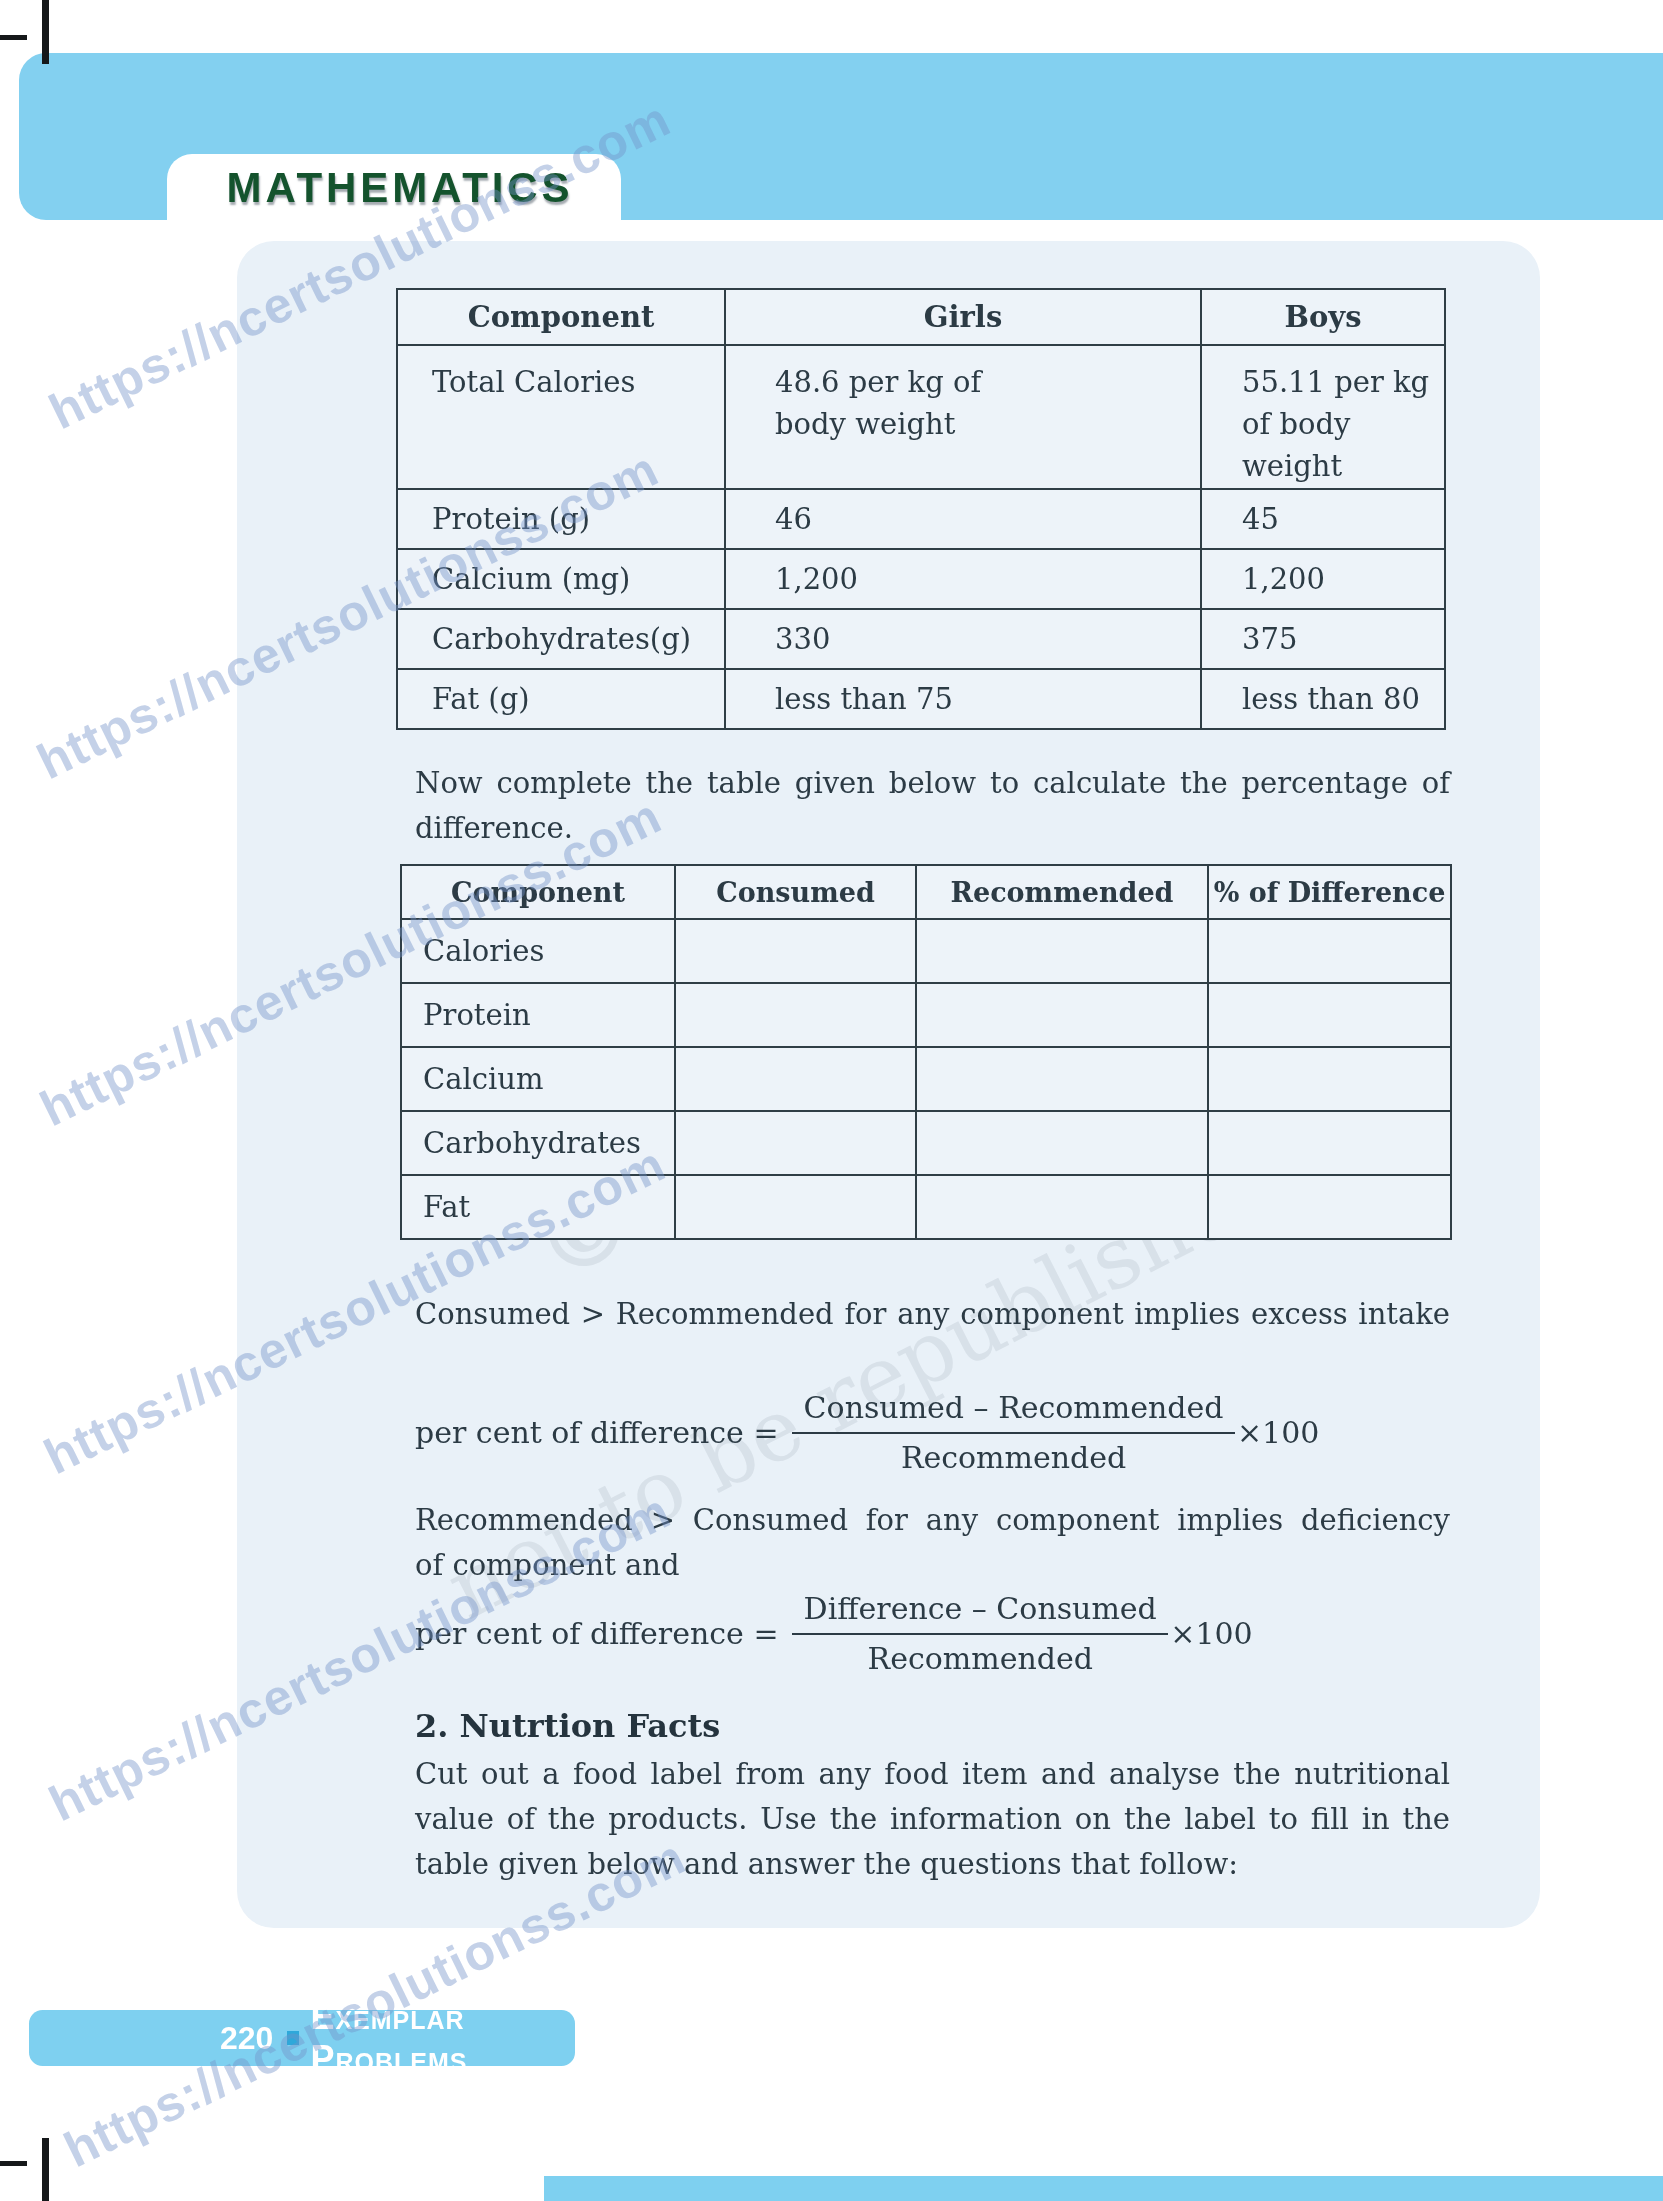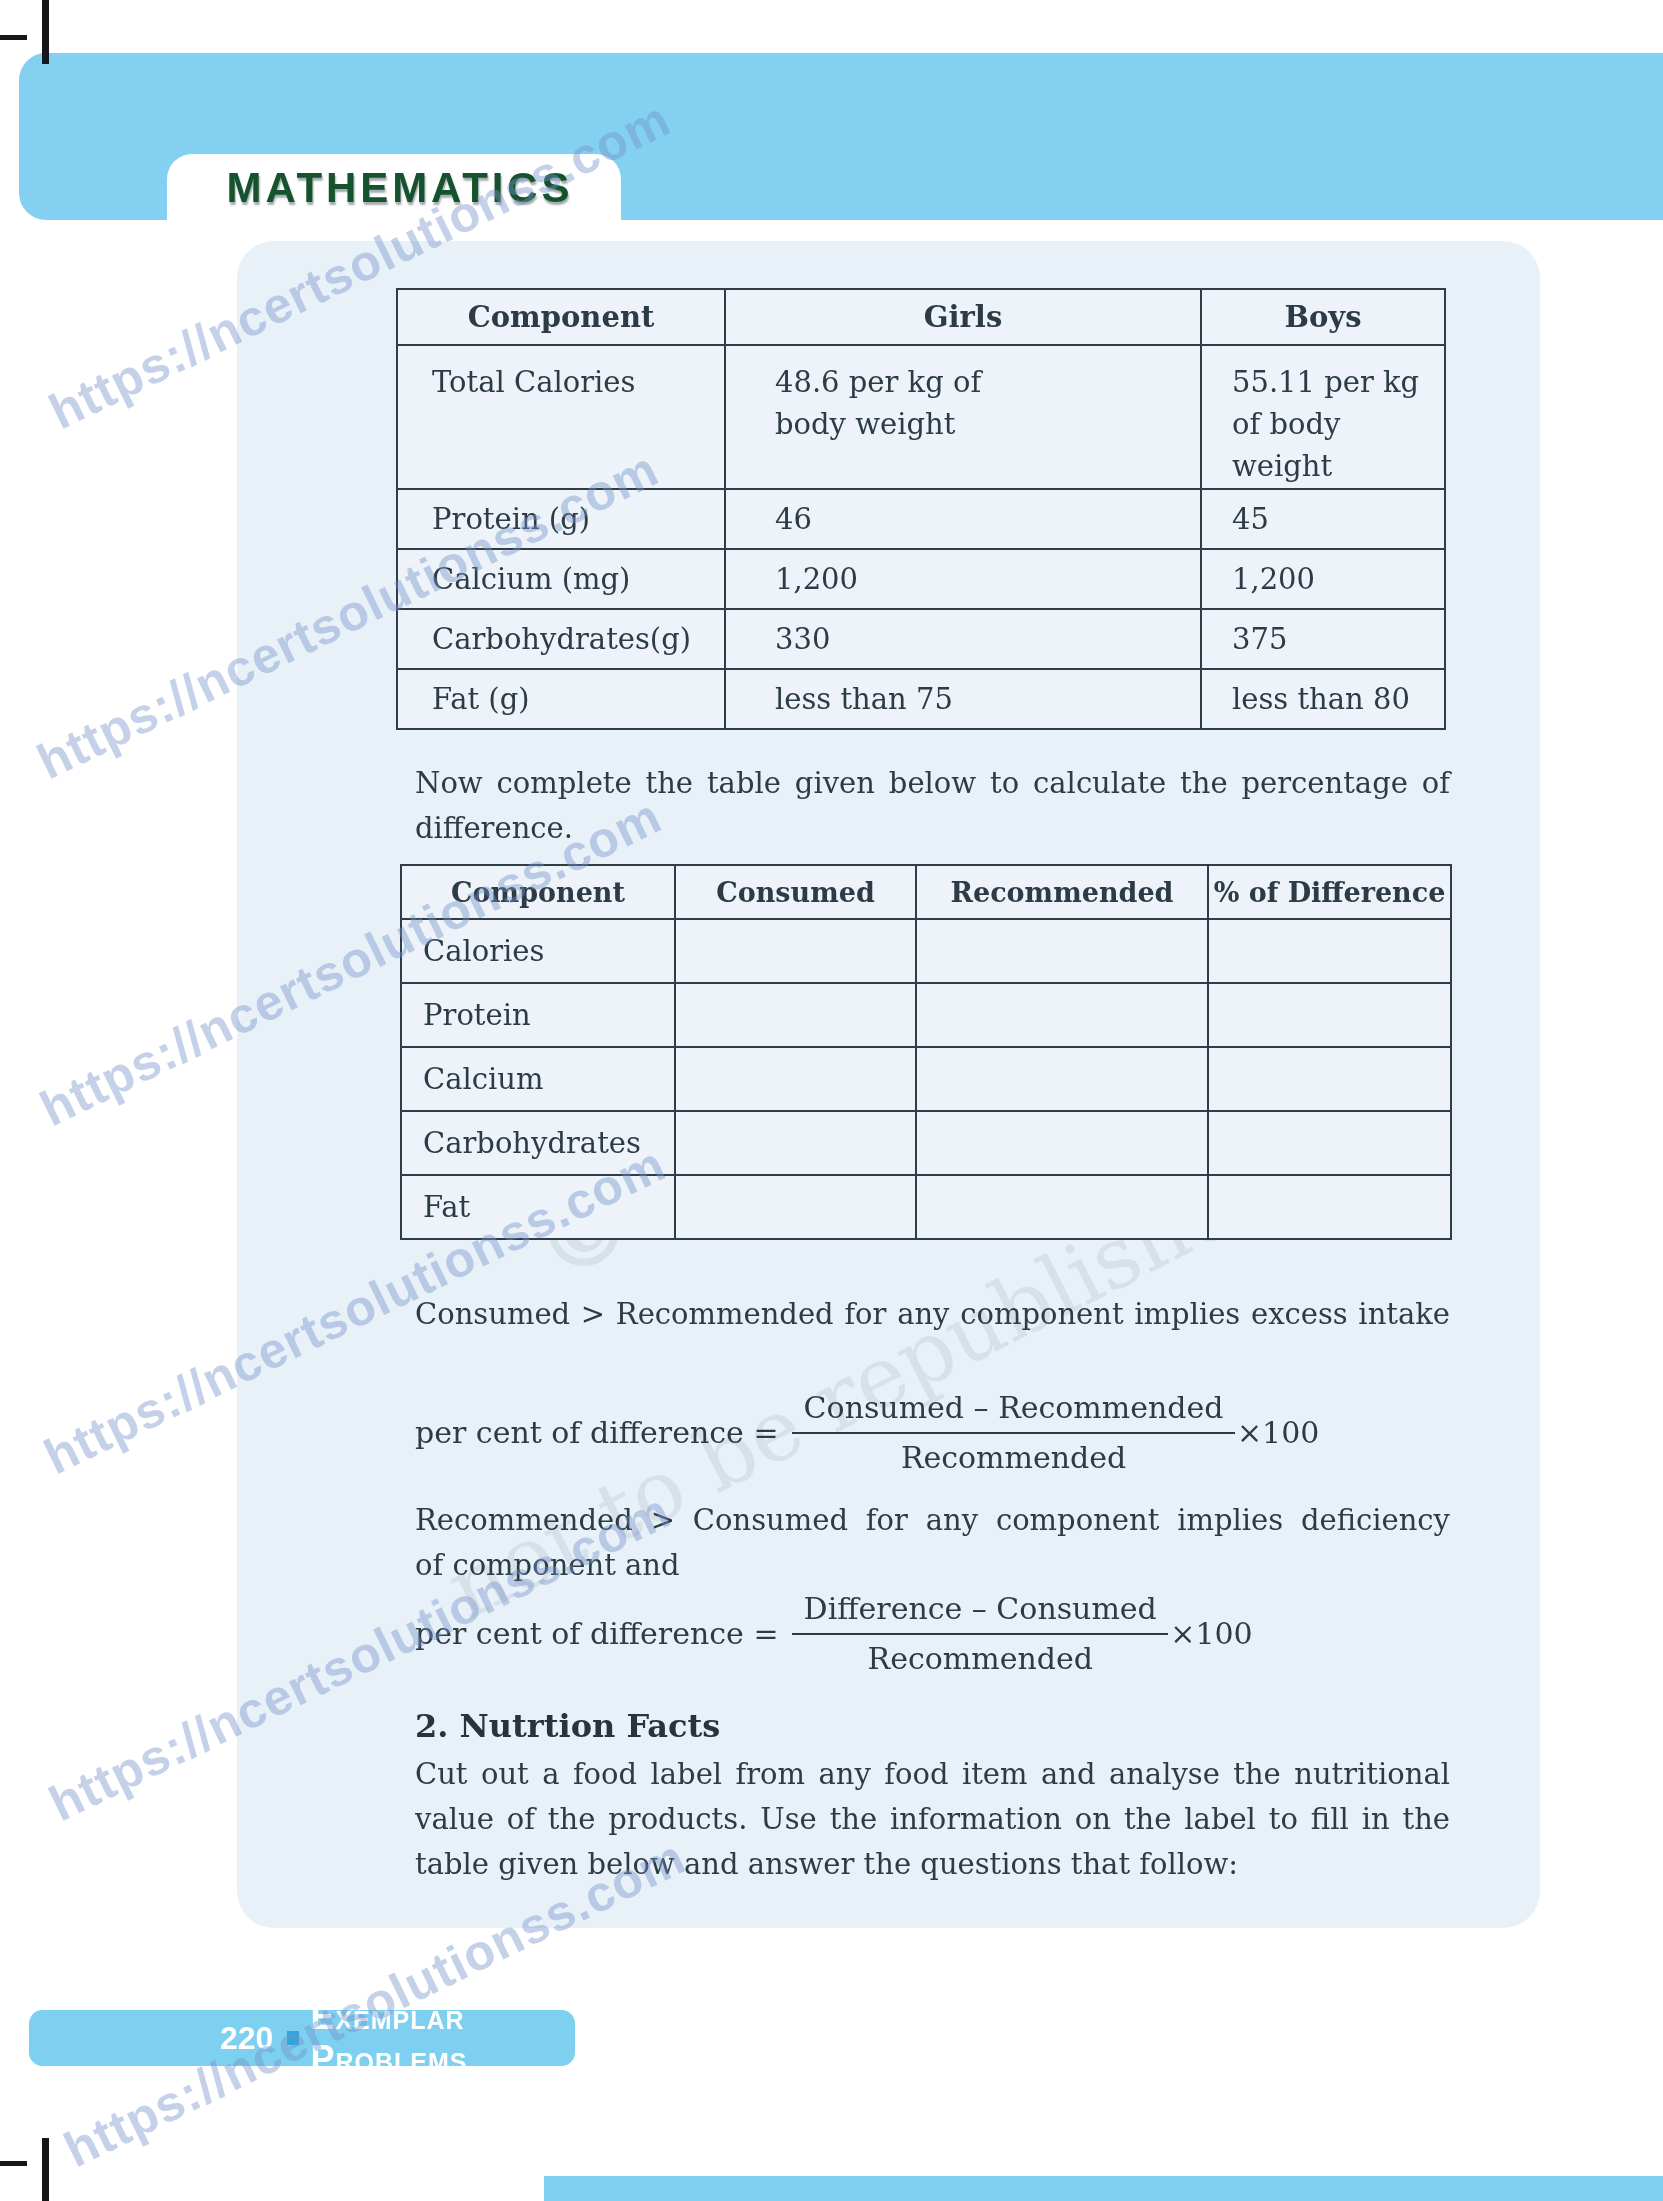--- a/index.html
+++ b/index.html
@@ -41,21 +41,21 @@
   
   table { border-collapse:collapse; table-layout:fixed; z-index:3; }
   .t1 {
     position:absolute; left:396px; top:288px; width:1049px;
     background:#edf3f9; font-size:29px; color:#2c3b45;
   }
   .t1 th, .t1 td, .t2 th, .t2 td { border:2.9px solid #2f3e46; vertical-align:middle; }
   .t1 th { font-weight:bold; text-align:center; height:52px; }
   .t1 td.comp { padding-left:34px; }
   .t1 td.girls { padding-left:49px; }
-  .t1 td.boys { padding-left:30px;margin-left:24px; }
+  .t1 td.boys { padding-left:40px;margin-left:24px; }
   .t1 tr.r-tall { height:114px; }
   .t1 tr.r-std { height:60px; }
   .cell-line { line-height:42px; }
 
   .t2 {
     position:absolute; left:400px; top:864px; width:1050px;
     background:#edf3f9; font-size:29px; color:#2c3b45;
   }
   .t2 th { font-weight:bold; text-align:center; height:50px; font-size:27px; white-space:nowrap; }
   .t2 td { height:60px; }

